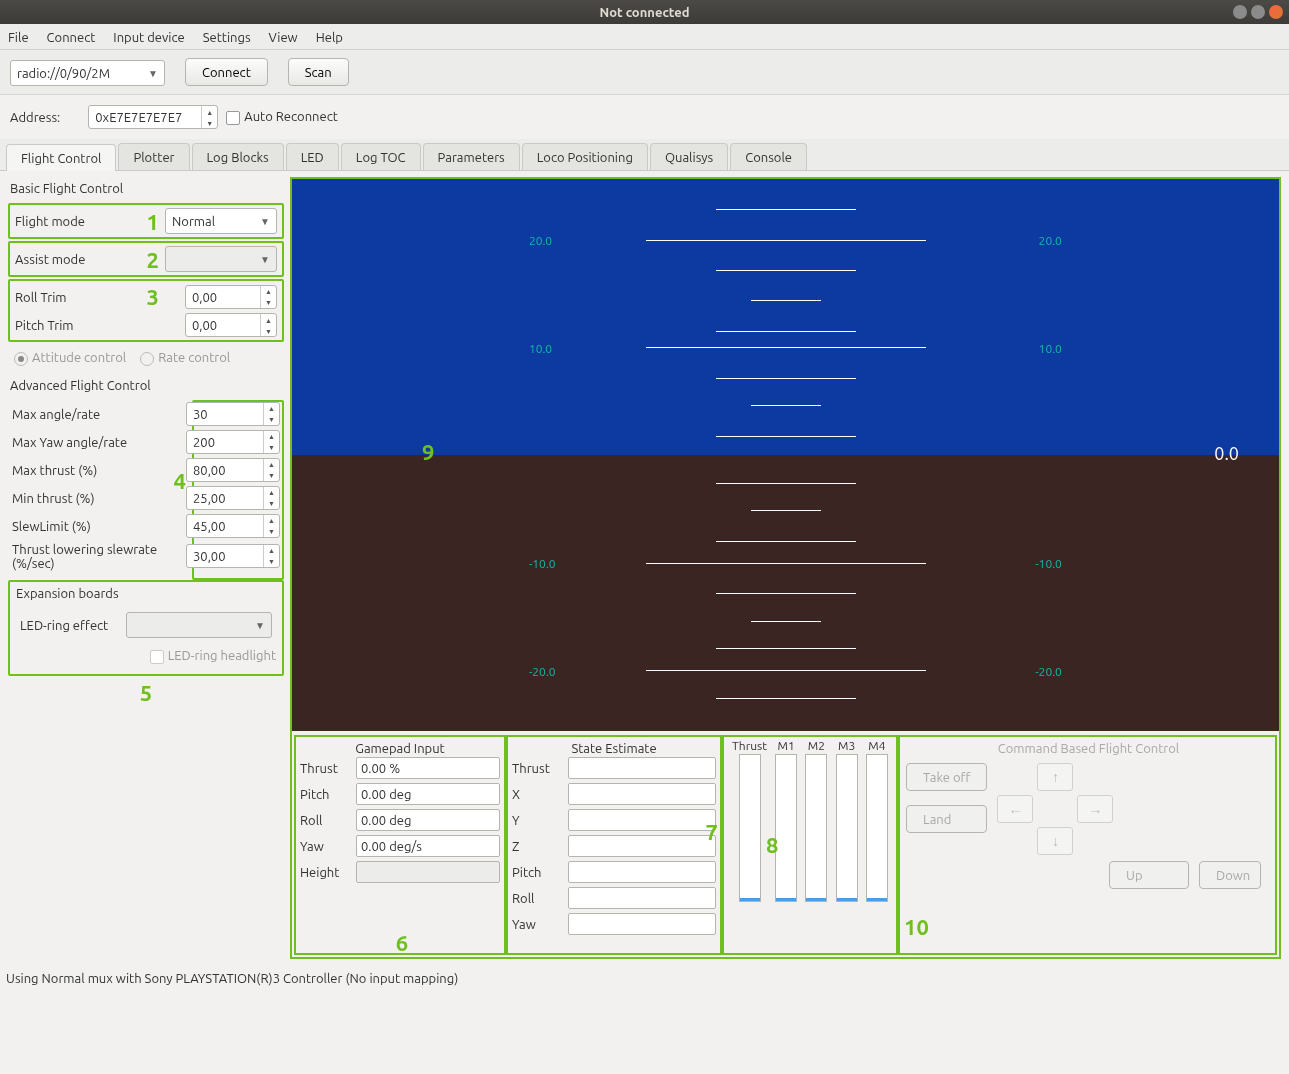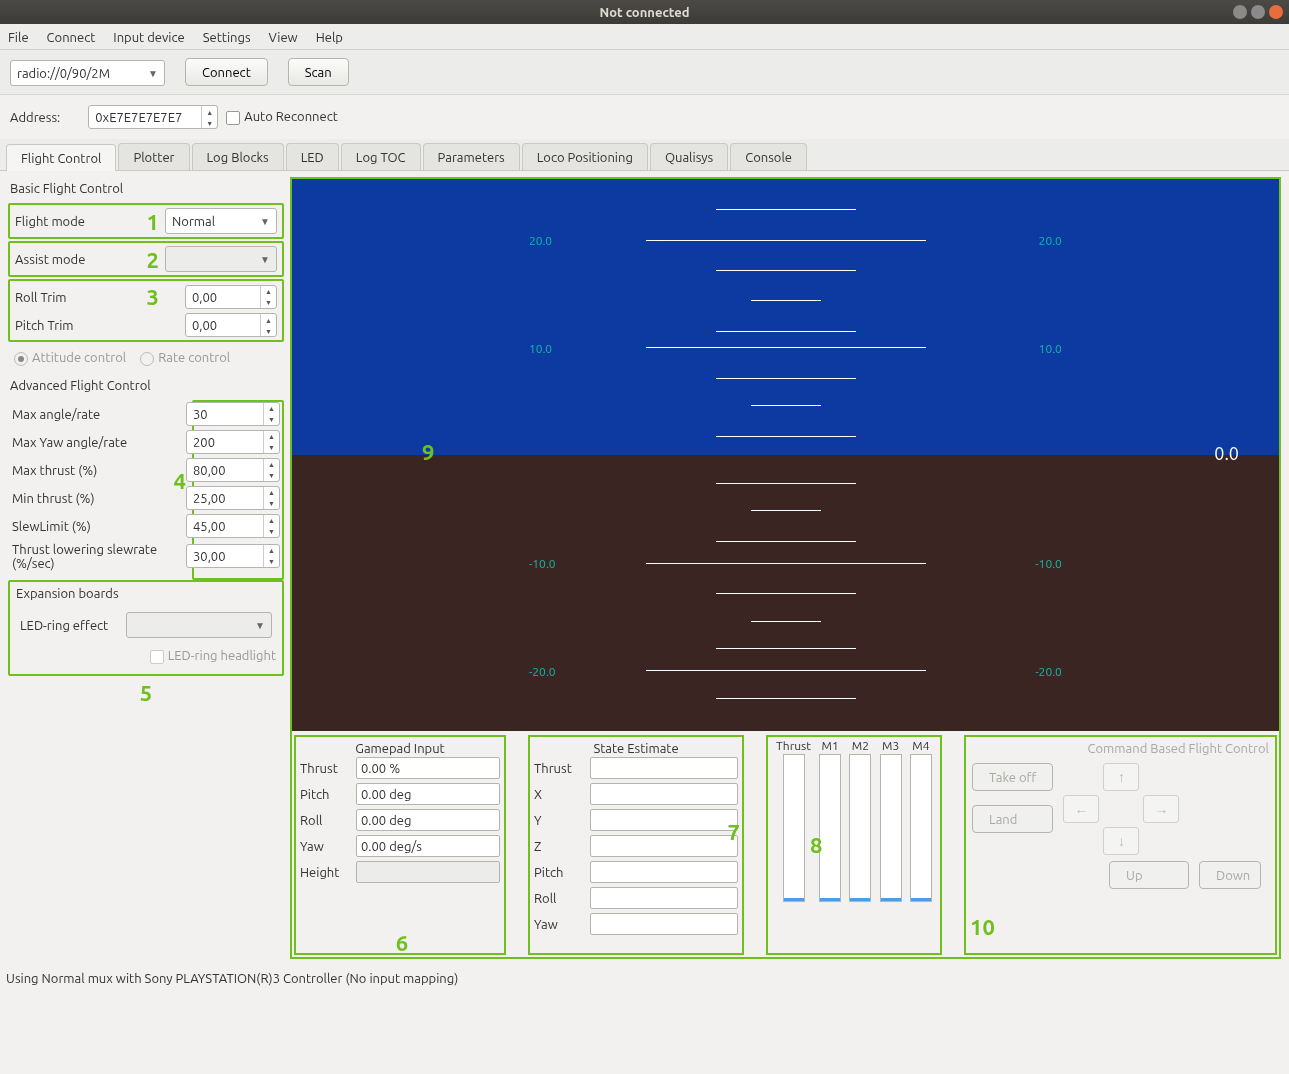--- a/index.html
+++ b/index.html
@@ -53,21 +53,21 @@
 .radio-dot { width: 14px; height: 14px; border: 1px solid #bbb; border-radius: 50%; display: inline-flex; align-items:center; justify-content:center; margin-right:4px; vertical-align: middle; }
 .radio-dot.sel::after { content:''; width:6px; height:6px; background:#888; border-radius:50%; }
 
 .flight-data-title { padding: 4px 6px; background: #f2f1f0; }
 .horizon { position: relative; height: 552px; background: #3b2522; overflow: hidden; }
 .horizon .sky { position: absolute; left:0; right:0; top:0; height: 50%; background: #0d3aa0; }
 .hz-line { position: absolute; left: 50%; height: 1px; background: #fff; transform: translateX(-50%); }
 .hz-label { position: absolute; color: #14b8a6; font-size: 12px; }
 .hz-zero { position: absolute; right: 40px; color: #fff; font-size: 18px; top: calc(50% - 12px); }
 
-.bottom-panels { display: flex; gap: 22px; padding: 4px 2px 2px 2px; }
+.bottom-panels { display: flex; gap: 0; padding: 4px 2px 2px 2px; }
 .panel { border: 2px solid #6fbf1f; position: relative; padding: 2px 4px 18px 4px; }
 .panel-title { text-align: center; font-size: 13px; padding: 2px; }
 .kv-grid { display: grid; grid-template-columns: 50px 1fr; gap: 4px 6px; align-items: center; }
 .kv-grid .val { background: #fff; border: 1px solid #b5b5af; height: 22px; border-radius: 2px; padding: 0 4px; display: flex; align-items: center; }
 .kv-grid .val.dis { background: #ececea; }
 .bar-col { display:flex; flex-direction:column; align-items:center; gap:2px; }
 .bar-col .bar { width: 22px; height: 148px; border:1px solid #b5b5af; background:#fff; position:relative; }
 .bar-col .bar .fill { position:absolute; bottom:0; left:0; right:0; height:3px; background:#4a9de8; }
 .cmd-panel { color: #a9a9a6; }
 .cmd-panel .btn { color: #a9a9a6; }
@@ -384,21 +384,21 @@
       <div class="bar-col">
               <span style="font-size:12px">M4</span>
               <div class="bar">
                 <div class="fill"></div>
               </div>
             </div>
       <span class="hl-num" style="position:absolute;left:42px;top:44%">8</span>
     </div>
 
     <div class="panel cmd-panel" style="flex:1">
-      <div class="panel-title" style="text-align:right;padding-left:4px">Command Based Flight Control</div>
+      <div class="panel-title" style="text-align:center;padding-left:4px">Command Based Flight Control</div>
       <div style="display:flex;gap:10px;padding:6px 2px;align-items:flex-start">
         <div style="display:flex;flex-direction:column;gap:14px">
           <button class="btn disabled">
                   <span>Take off</span>
                 </button>
           <button class="btn disabled">
                   <span>Land</span>
                 </button>
         </div>
         <div class="arrow-pad">

